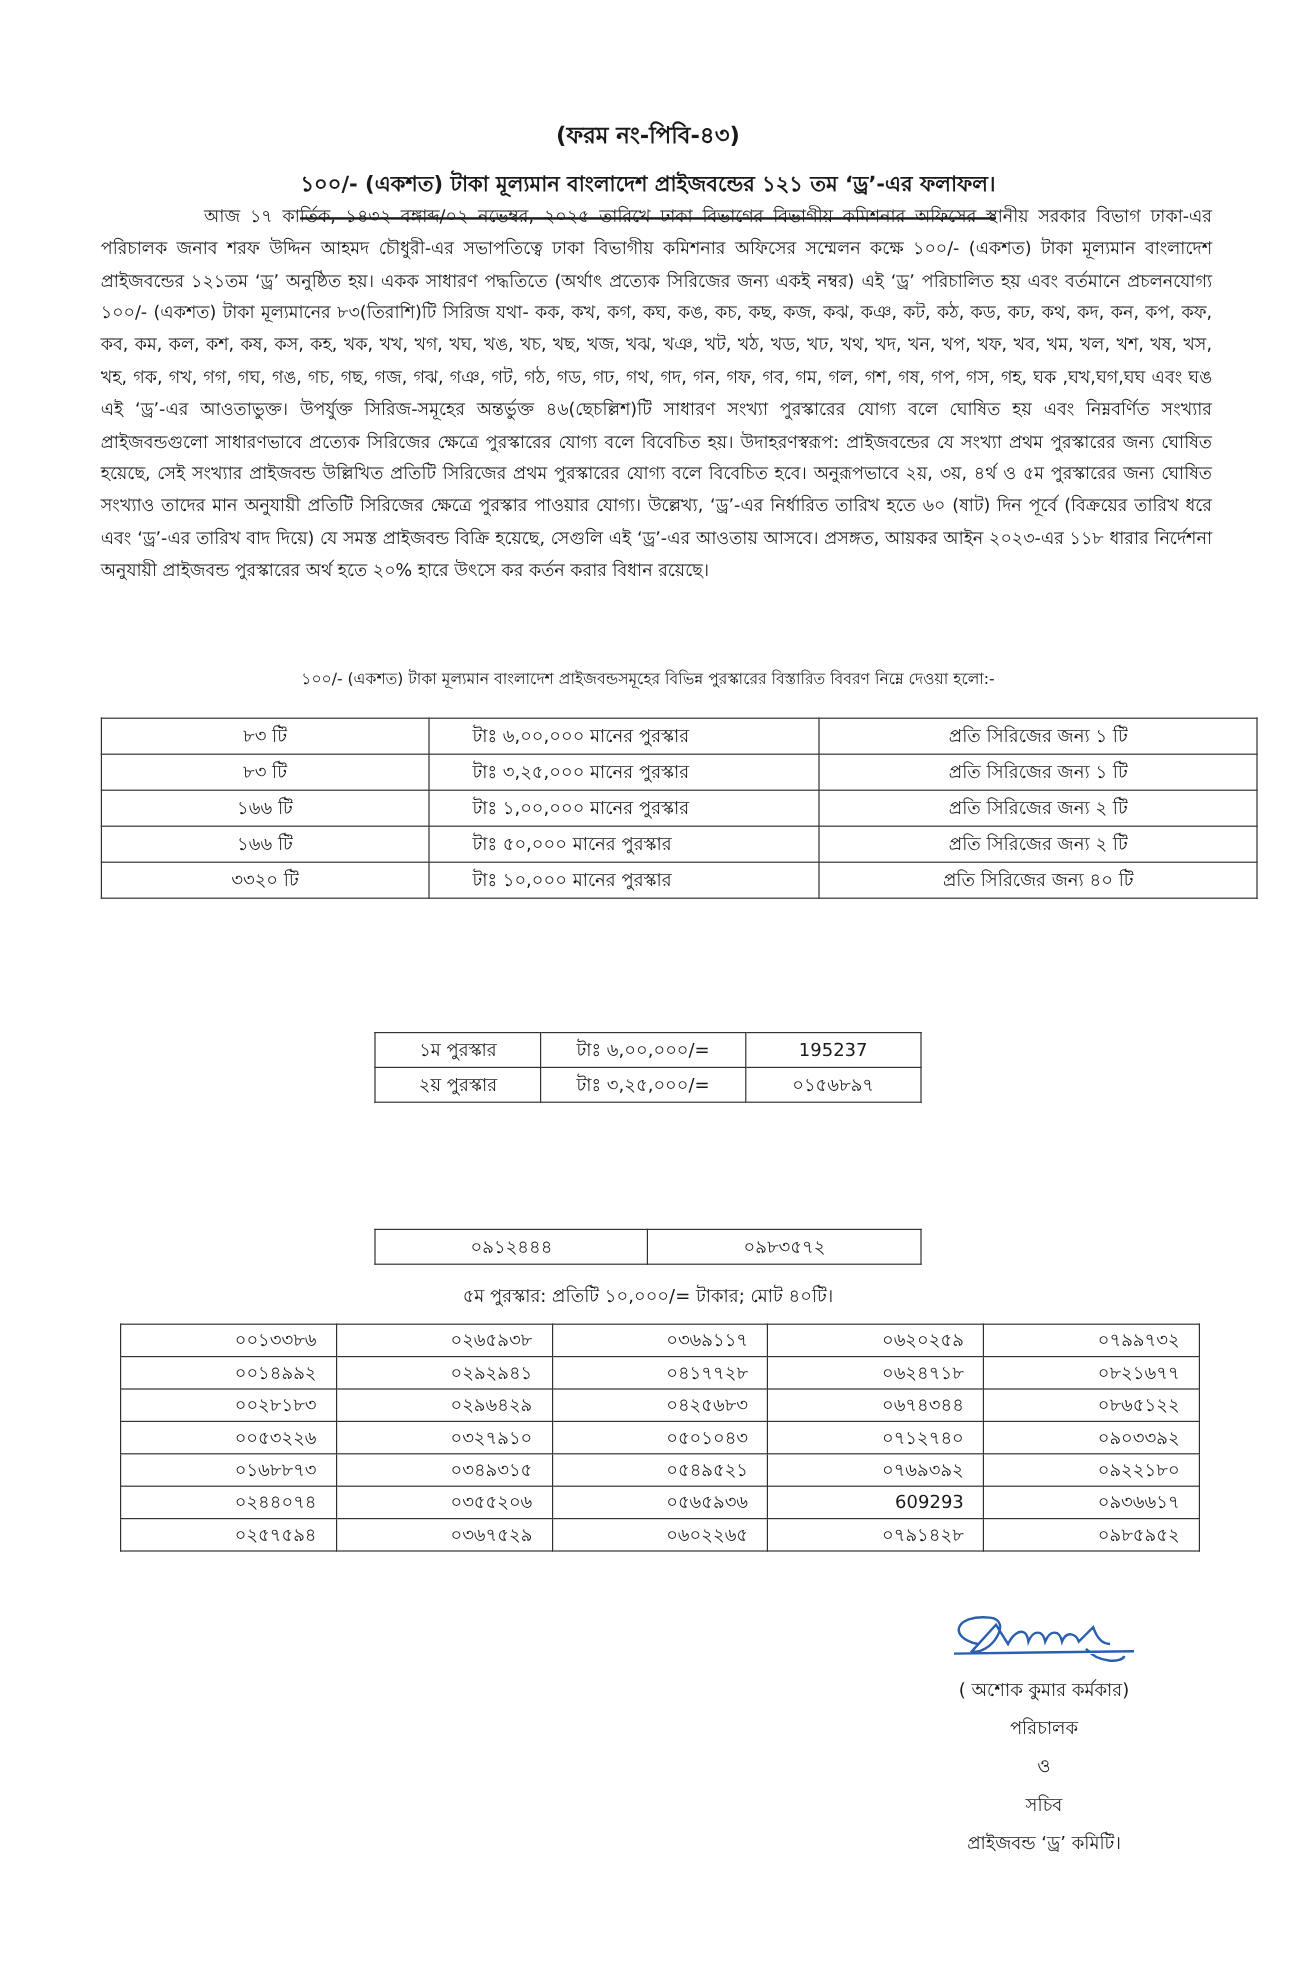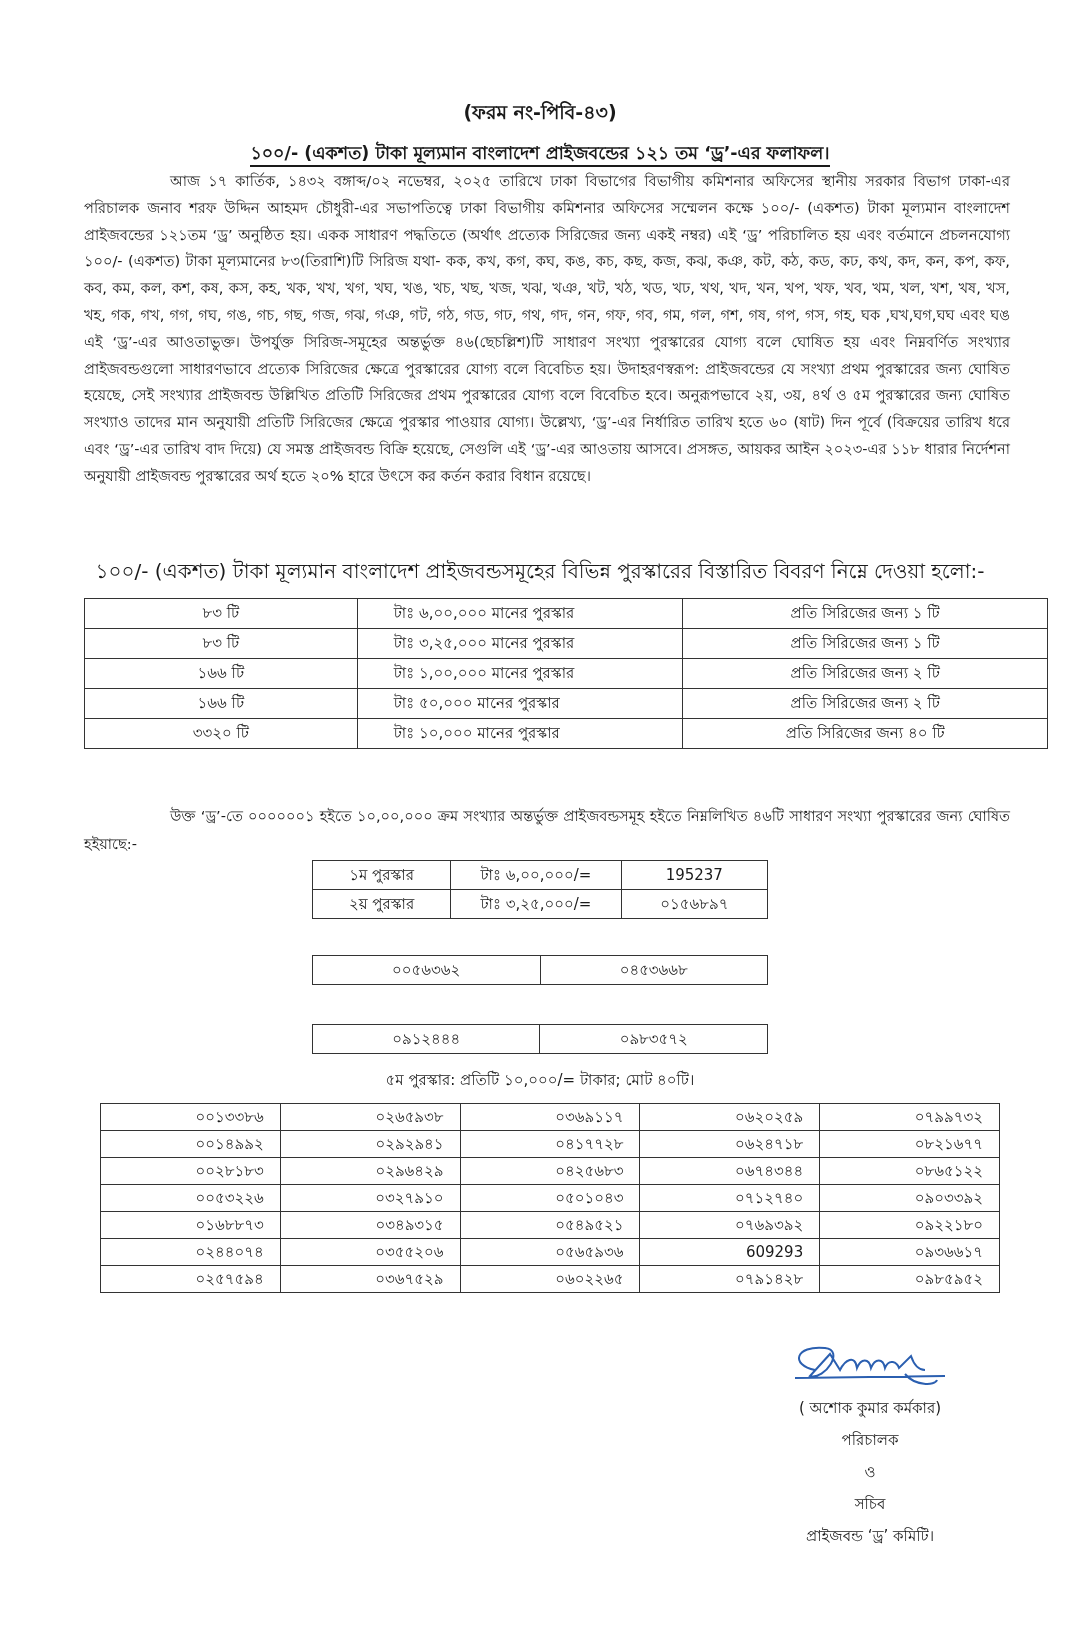--- a/index.html
+++ b/index.html
@@ -10,29 +10,29 @@
   }
   .page { position: absolute; left: 0; top: 0; width: 1080px; height: 1649px; }
   .form-no {
     position: absolute; top: 98px; left: 0; width: 1080px; text-align: center;
     font-size: 19px; font-weight: bold;
   }
   .title {
     position: absolute; top: 140px; left: 0; width: 1080px; text-align: center;
     font-size: 17.5px; font-weight: bold;
   }
-  .title span { border-bottom: 2px solid #1a1a1a; padding-bottom: 2px; }
+  .title span { border-bottom: 2px solid #1a1a1a; padding-bottom: 17px; }
   .para {
     position: absolute; left: 84px; width: 926px; top: 168px;
     font-size: 14.6px; line-height: 26.8px; text-align: justify;
     text-indent: 86px;
   }
   .subhead {
     position: absolute; top: 556px; left: 0; width: 1080px; text-align: center;
-    font-size: 20px;
+    font-size: 13px;
   }
   table { border-collapse: collapse; }
   td {
     border: 1.5px solid #333; font-size: 15px; text-align: center;
     padding: 0; height: 26px;
   }
   .summary { position: absolute; left: 84px; top: 598px; width: 964px; }
   .summary td { height: 29px; }
   .summary td.c1 { width: 266px; }
   .summary td.c2 { width: 282px; text-align: left; padding-left: 36px; }
@@ -94,45 +94,36 @@
           <td class="c3">প্রতি সিরিজের জন্য  ২ টি</td>
         </tr>
         <tr>
           <td class="c1">৩৩২০ টি</td>
           <td class="c2">টাঃ    ১০,০০০  মানের পুরস্কার</td>
           <td class="c3">প্রতি সিরিজের জন্য ৪০ টি</td>
         </tr>
       </tbody>
   </table>
 
-  <div class="intro2">উক্ত ‘ড্র’-তে ০০০০০০১ হইতে ১০,০০,০০০ ক্রম সংখ্যার অন্তর্ভুক্ত প্রাইজবন্ডসমূহ হইতে নিম্নলিখিত ৪৬টি সাধারণ সংখ্যা পুরস্কারের জন্য ঘোষিত হইয়াছে:-</div>
 
   <table class="top-prize">
     <tbody id="top-body">
         <tr>
           <td class="c1">১ম পুরস্কার</td>
           <td class="c2">টাঃ ৬,০০,০০০/=</td>
           <td class="c3">195237</td>
         </tr>
         <tr>
           <td class="c1">২য় পুরস্কার</td>
           <td class="c2">টাঃ ৩,২৫,০০০/=</td>
           <td class="c3">০১৫৬৮৯৭</td>
         </tr>
       </tbody>
   </table>
 
-  <table class="pair" style="top:955px">
-    <tbody>
-        <tr>
-      <td>০০৫৬৩৬২</td>
-      <td>০৪৫৩৬৬৮</td>
-    </tr>
-  </tbody>
-    </table>
 
   <table class="pair" style="top:1024px">
     <tbody>
         <tr>
       <td>০৯১২৪৪৪</td>
       <td>০৯৮৩৫৭২</td>
     </tr>
   </tbody>
     </table>
 

